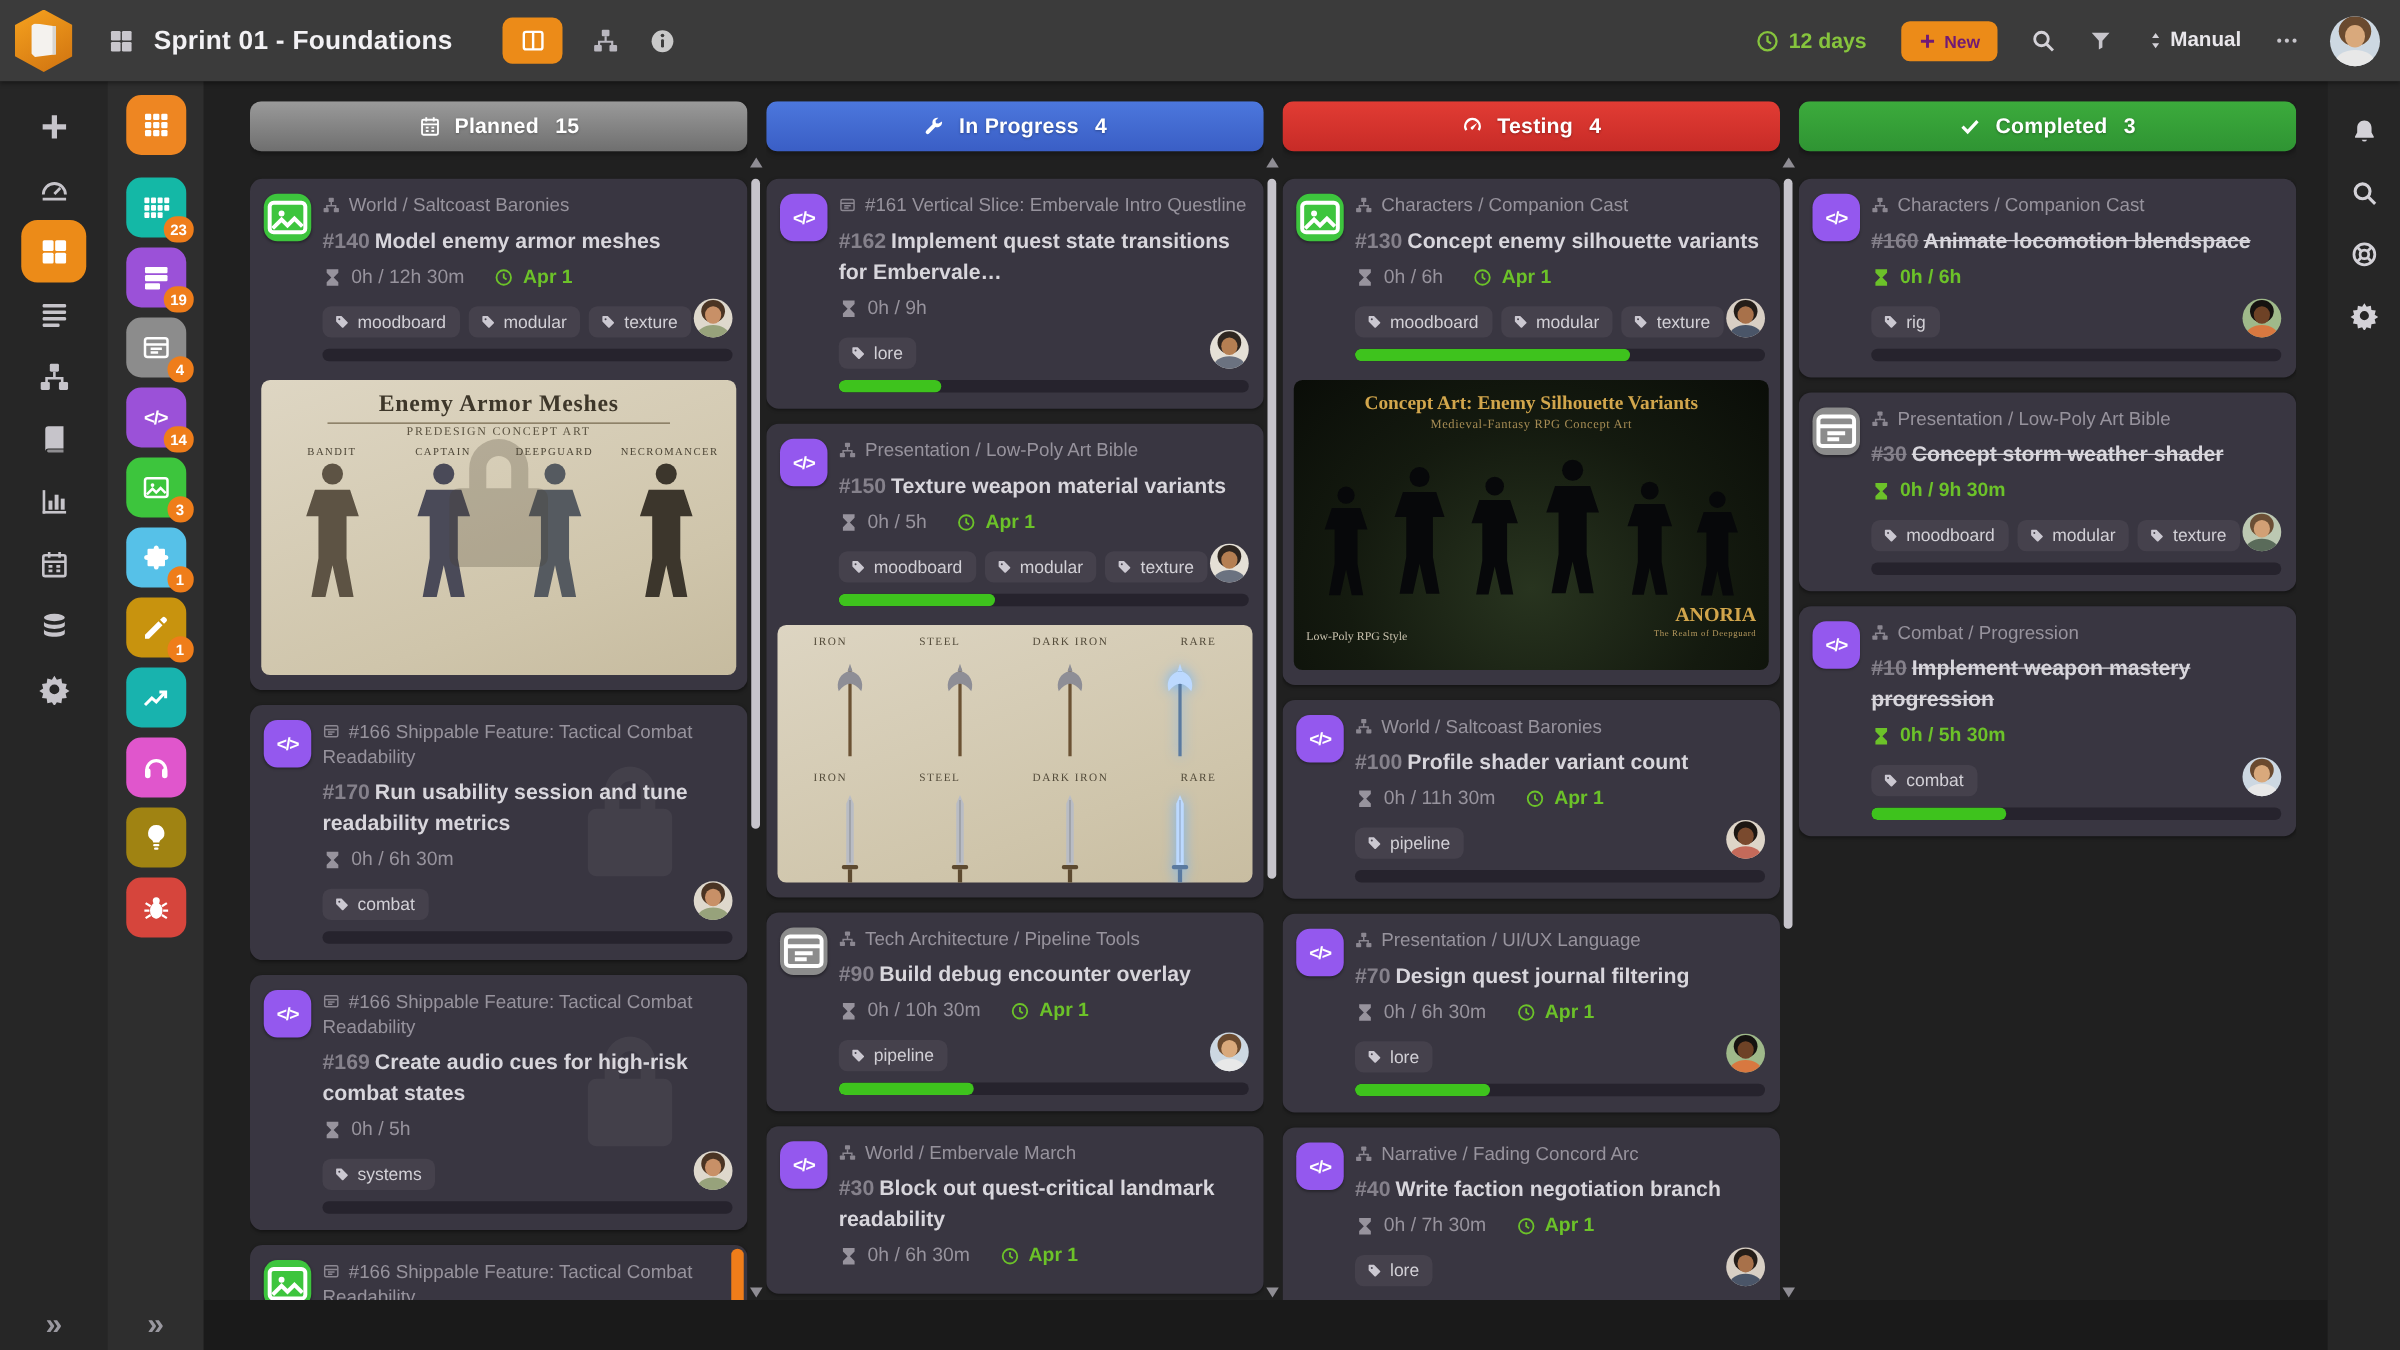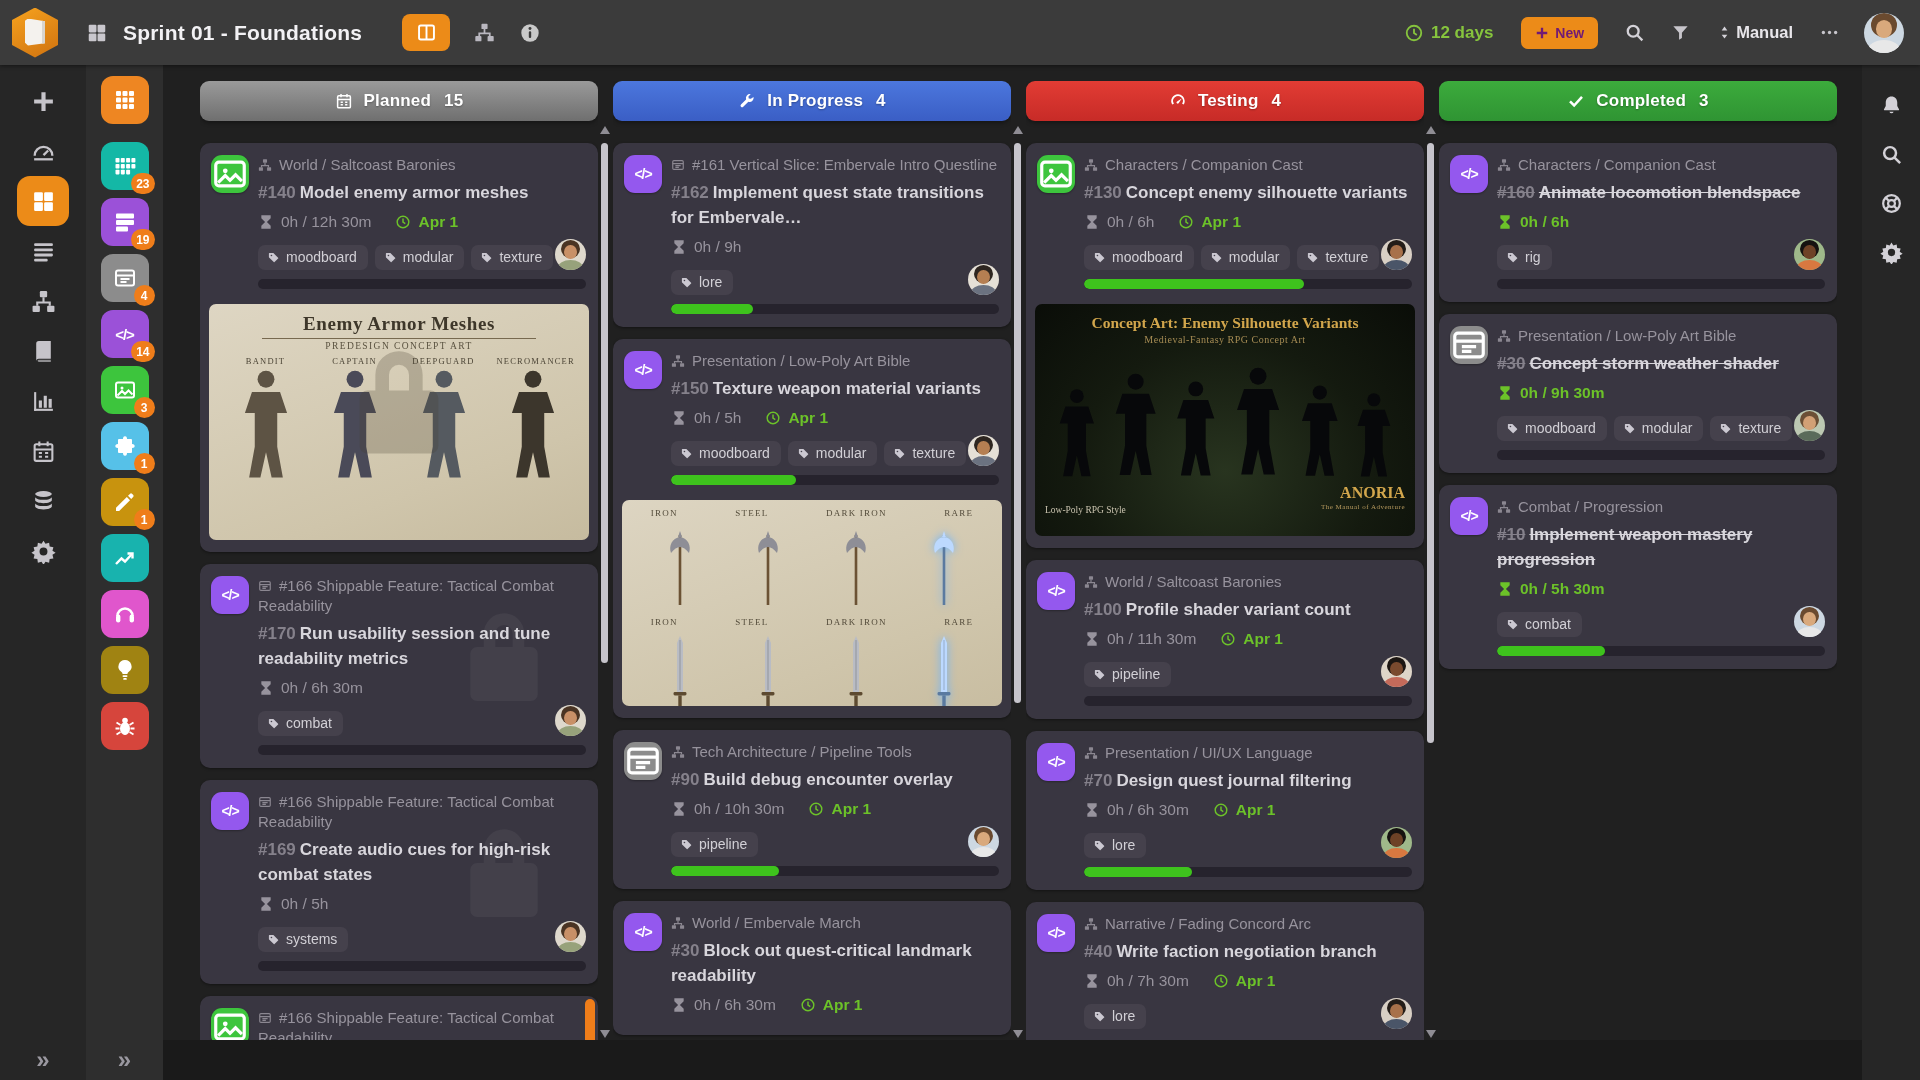--- a/index.html
+++ b/index.html
@@ -1133,21 +1133,21 @@
                   <circle cx="20" cy="8" r="6" fill="#07080a"></circle>
                   <path fill="#07080a" d="M10 17 30 17 35 32 28 32 28 56 32 78 24 78 20 60 16 78 8 78 12 56 12 32 5 32 Z"></path>
                 </svg>
                 <svg viewBox="0 0 40 84" style="height:92px">
                   <circle cx="20" cy="8" r="6" fill="#07080a"></circle>
                   <path fill="#07080a" d="M10 17 30 17 35 32 28 32 28 56 32 78 24 78 20 60 16 78 8 78 12 56 12 32 5 32 Z"></path>
                 </svg>
               </div>
               <div class="sil-footer">
                 <span class="sil-style">Low-Poly RPG Style</span>
-                <span class="sil-brand">ANORIA<small>The Manual of Adventure</small></span>
+                <span class="sil-brand">ANORIA<small>The Realm of Deepguard</small></span>
               </div>
             </div>
           </div>
           <div class="card">
             <div class="type-tile" style="background: rgb(148, 88, 238);">
               <span class="code-txt">&lt;/&gt;</span>
             </div>
             <div class="card-main">
               <div class="ctx"><span class="ico"><svg viewBox="0 0 24 24" fill="currentColor">
                     <rect x="8.5" y="2" width="7" height="6" rx="1"></rect>

